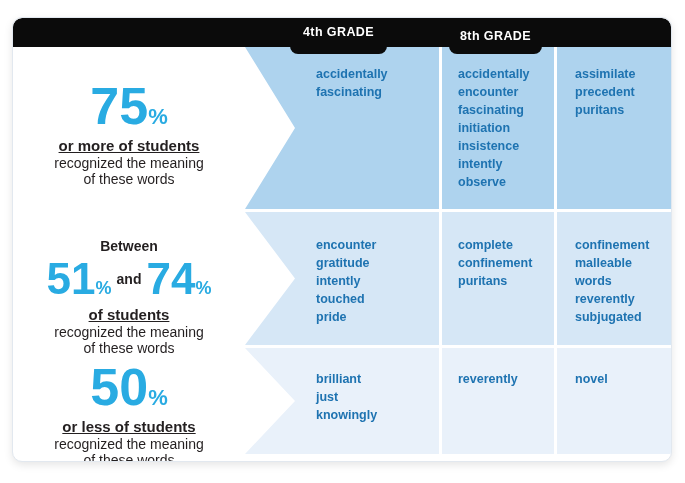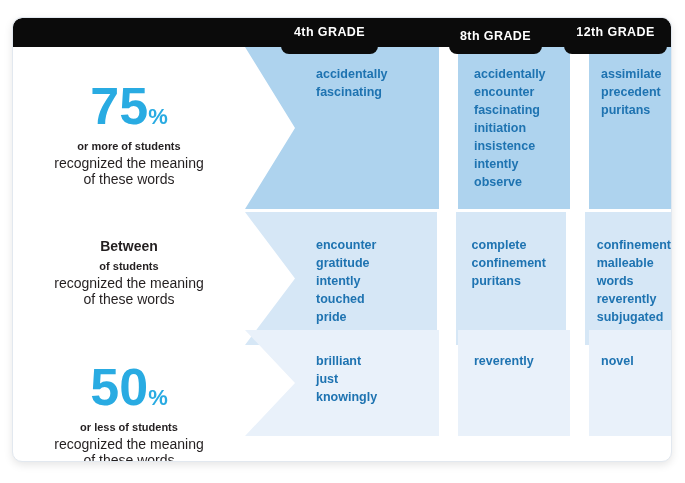--- a/index.html
+++ b/index.html
@@ -30,37 +30,37 @@
   }
   .grade-tab{
     position:absolute;top:0;height:36px;background:var(--bar);
     border-radius:0 0 8px 8px;z-index:5;
     display:flex;align-items:flex-start;justify-content:center;
   }
   .grade-tab .tab-label{
     color:#ffffff;font-size:12.5px;font-weight:700;letter-spacing:.4px;
     line-height:29px;white-space:nowrap;
   }
-  .tab-1{left:268px;width:97px;justify-content:center;}
+  .tab-1{left:277px;width:97px;justify-content:center;}
   .tab-2{left:436px;width:93px;align-items:center;}
   .tab-3{left:551px;width:103px;}
 
   
   .grid-row{
-    position:absolute;left:232px;right:0;display:flex;gap:19px;
+    position:absolute;left:232px;right:0;display:flex;gap:3px;
     clip-path:polygon(0 0,100% 0,100% 100%,0 100%,50px 50%);
     z-index:1;
   }
   .row-1{top:29px;height:162px;}
   .row-2{top:194px;height:133px;}
-  .row-3{top:312px;height:106px;}
+  .row-3{top:330px;height:106px;}
   .cell{height:100%;}
   .c1{width:194px;padding-left:71px;}
   .c2{width:112px;padding-left:16px;}
-  .c3{flex:1;padding-left:12px;}
+  .c3{flex:1;padding-left:18px;}
   .row-1 .cell{background:var(--row1);padding-top:18px;}
   .row-2 .cell{background:var(--row2);padding-top:24px;}
   .row-3 .cell{background:var(--row3);padding-top:22px;}
   .word{
     color:var(--word-blue);font-size:12.5px;font-weight:700;
     line-height:18px;white-space:nowrap;
   }
 
   
   .cat{position:absolute;left:0;width:232px;text-align:center;z-index:2;}
@@ -69,21 +69,21 @@
   .cat-3{top:343px;}
   .bignum{line-height:1;color:var(--accent);font-weight:700;margin-bottom:5px;}
   .cat-1 .num,.cat-3 .num{font-size:52px;}
   .cat-1 .pct,.cat-3 .pct{font-size:22px;font-weight:700;}
   .cat-2 .num{font-size:44px;}
   .cat-2 .pct{font-size:18px;font-weight:700;}
   .pct{color:var(--accent);}
   .prefix{color:var(--dark);font-size:14px;font-weight:700;margin-bottom:3px;}
   .and{color:var(--dark);font-size:14px;font-weight:700;margin:0 5px;
     position:relative;top:-10px;}
-  .qual{color:var(--dark);font-size:11px;font-weight:700;line-height:18px;}
+  .qual{color:var(--dark);font-size:15px;font-weight:700;line-height:18px;text-decoration:underline;}
   .desc{color:var(--dark);font-size:14px;line-height:16px;}
 </style>
 </head>
 <body>
 
 <div class="card">
 
   <div class="grid-row row-1">
     <div class="cell c1">
       <div>
@@ -159,35 +159,35 @@
     </div>
   </div>
 
   <div class="header-bar"></div>
   <div class="grade-tab tab-1">
     <span class="tab-label">4th GRADE</span>
   </div>
   <div class="grade-tab tab-2">
     <span class="tab-label">8th GRADE</span>
   </div>
-  <div class="grade-tab tab-3">
-    <span class="tab-label">12th GRADE</span>
-  </div>
 
   <div class="cat cat-1">
     <div class="bignum">
       <span class="num">75</span><span class="pct">%</span>
     </div>
     <div class="qual">or more of students</div>
     <div class="desc">recognized the meaning</div>
     <div class="desc">of these words</div>
   </div>
 
   <div class="cat cat-2">
     <div class="prefix">Between</div>
+    <div class="bignum">
+      <span class="num">51</span><span class="pct">%</span><span class="and">and</span><span class="num">74</span><span class="pct">%</span>
+    </div>
     <div class="qual">of students</div>
     <div class="desc">recognized the meaning</div>
     <div class="desc">of these words</div>
   </div>
 
   <div class="cat cat-3">
     <div class="bignum">
       <span class="num">50</span><span class="pct">%</span>
     </div>
     <div class="qual">or less of students</div>

